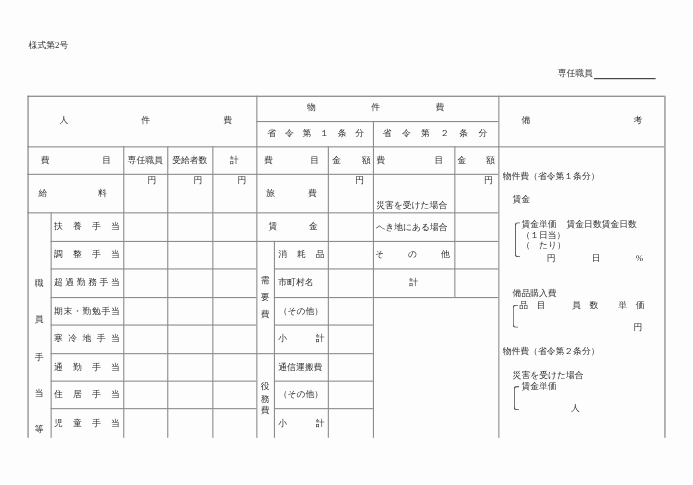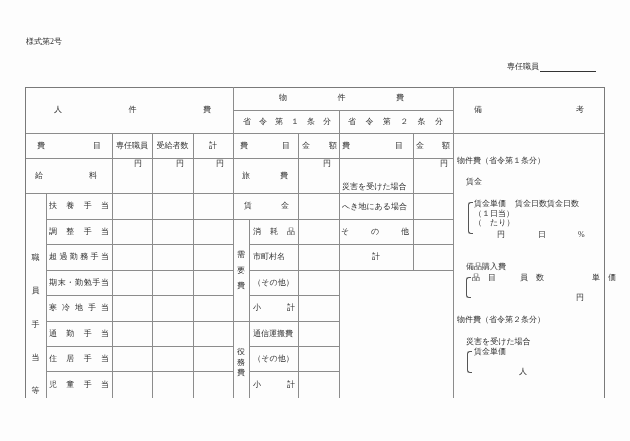--- a/index.html
+++ b/index.html
@@ -247,21 +247,21 @@
   <div class="t" style="left:474px;top:209px">（１日当）</div>
   <div class="t" style="left:474px;top:218px">（　たり）</div>
   <div class="t" style="left:497px;top:230px">円</div>
   <div class="t" style="left:538px;top:230px">日</div>
   <div class="t" style="left:578px;top:230px">%</div>
 
   <div class="t" style="left:466px;top:262px">備品購入費</div>
   <div class="bracket" style="left:466px;top:277px;height:19px"></div>
   <div class="t" style="left:472px;top:273px">品　目</div>
   <div class="t" style="left:520px;top:273px">員　数</div>
-  <div class="t" style="left:592px;top:273px">単　価</div>
+  <div class="t" style="left:562px;top:273px">単　価</div>
   <div class="t" style="left:576px;top:293px">円</div>
 
   <div class="t" style="left:457px;top:315px">物件費（省令第２条分）</div>
   <div class="t" style="left:466px;top:337px">災害を受けた場合</div>
   <div class="bracket" style="left:467px;top:351px;height:20px"></div>
   <div class="t" style="left:474px;top:347px">賃金単価</div>
   <div class="t" style="left:519px;top:367px">人</div>
 
 </div>
 

